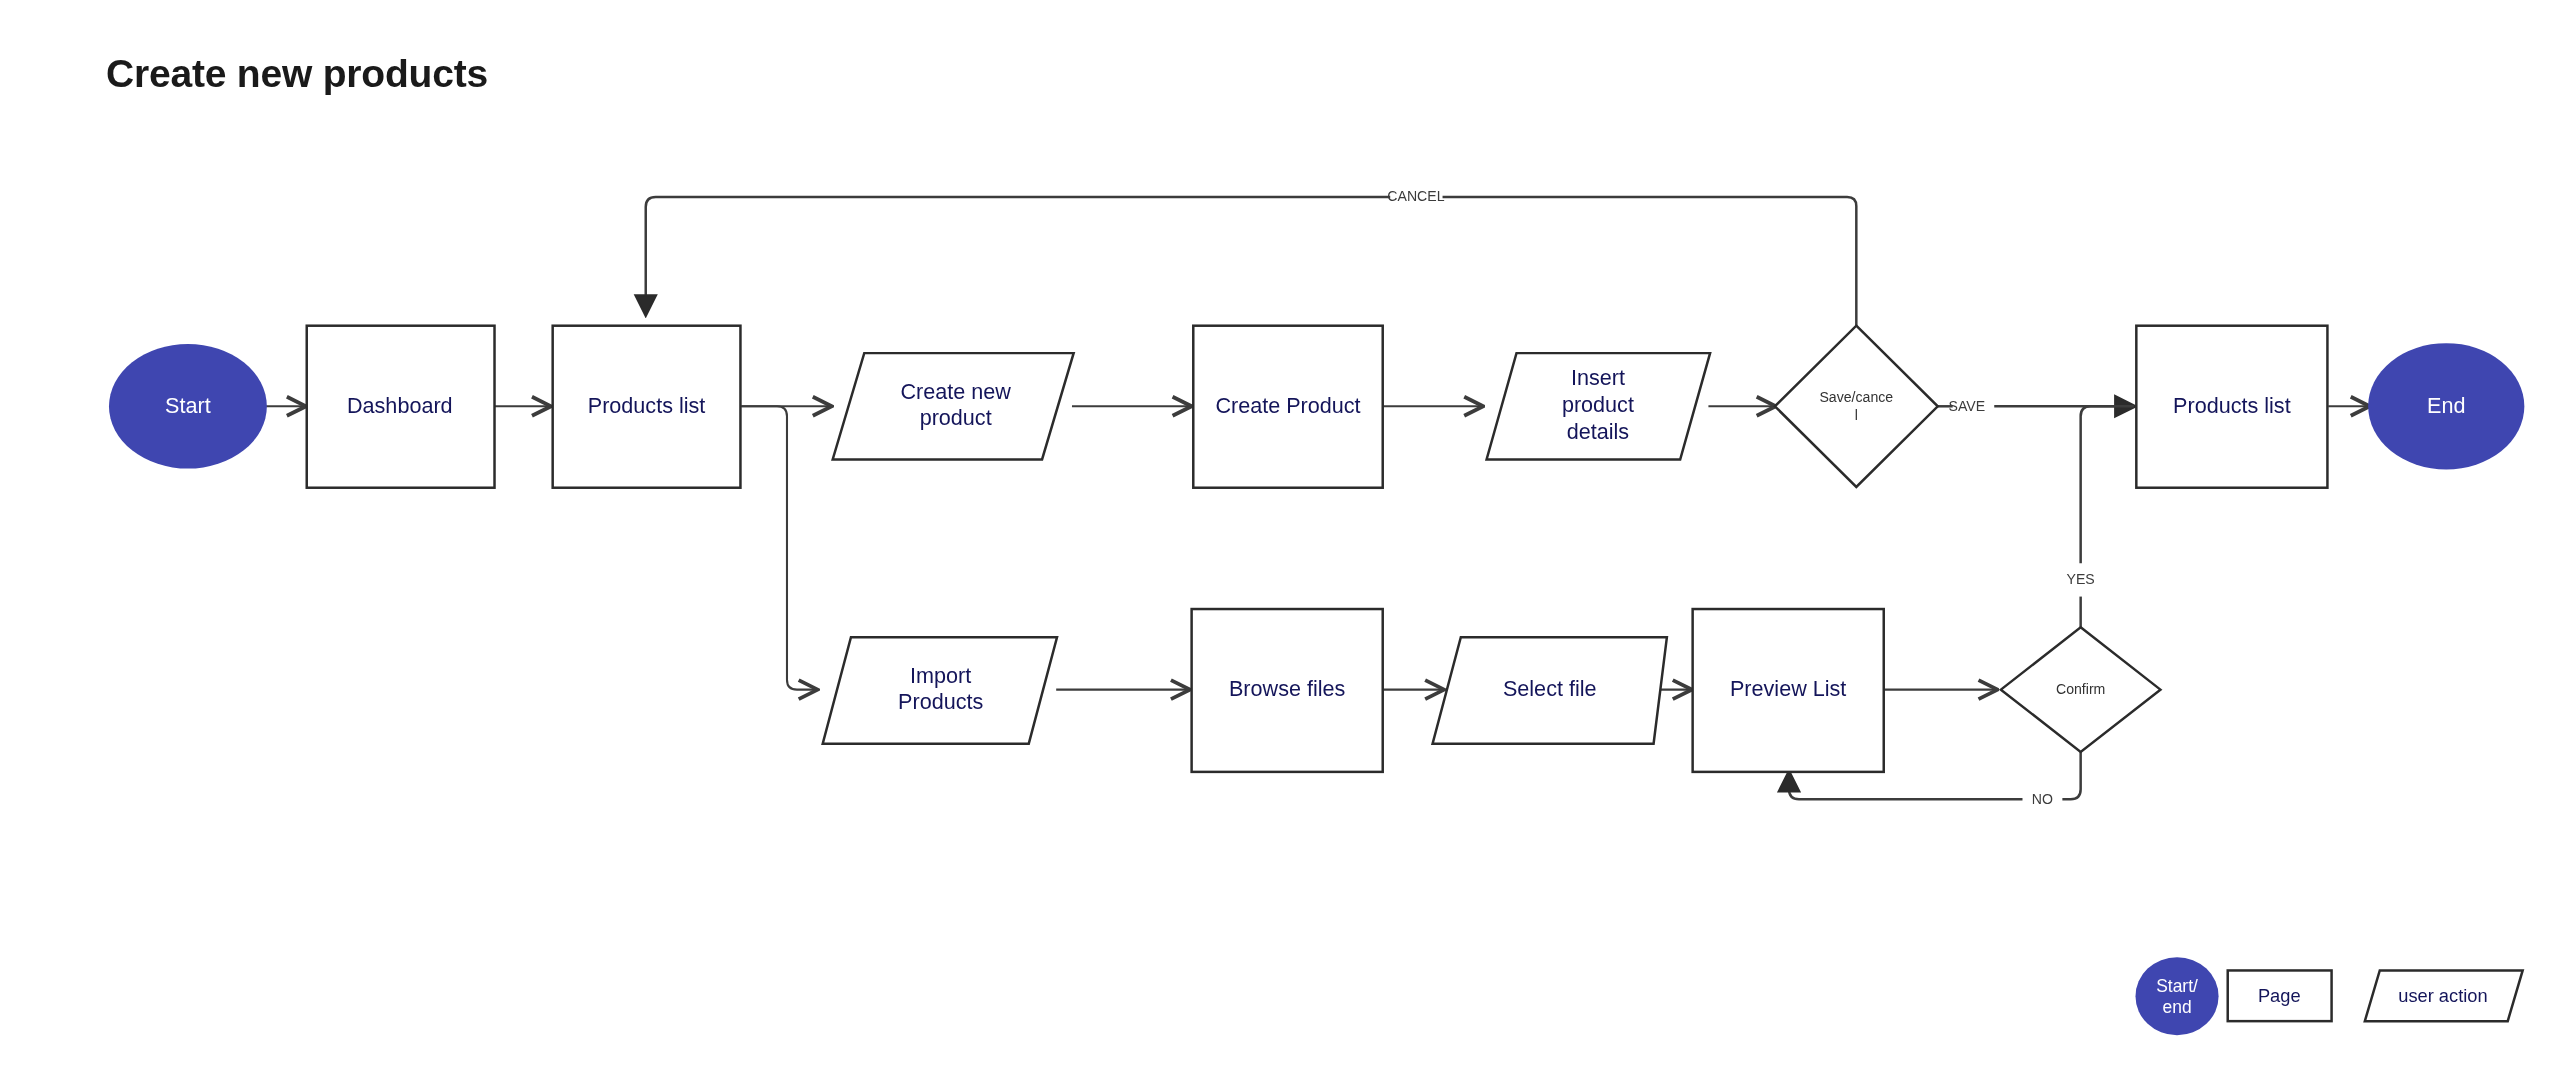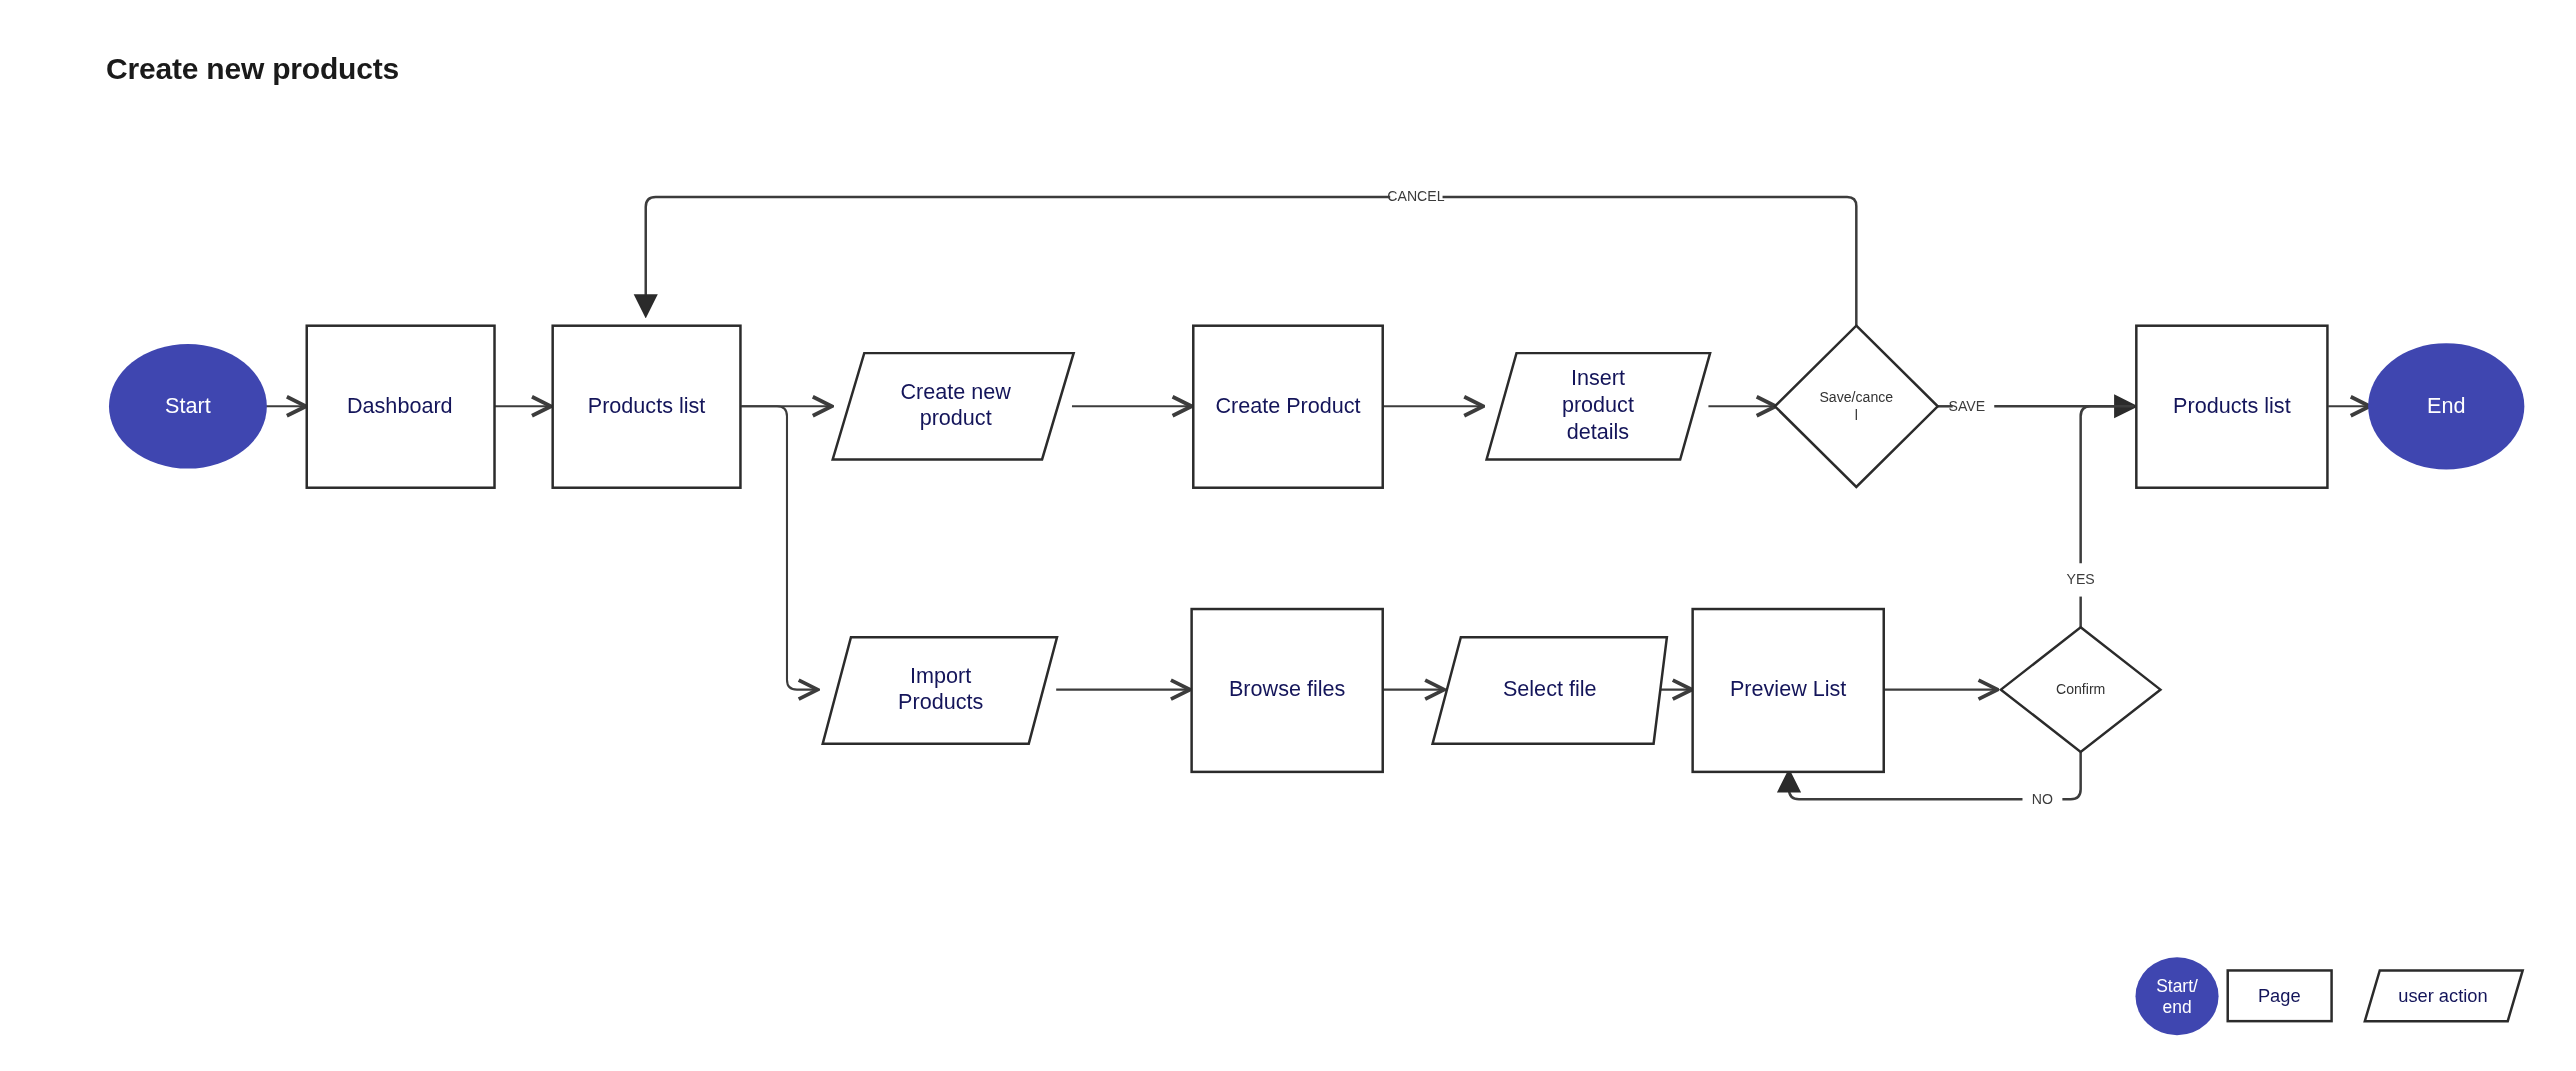--- a/index.html
+++ b/index.html
@@ -16,21 +16,21 @@
   #canvas {
     position: relative;
     width: 2576px;
     height: 1071px;
     background: #ffffff;
   }
   #page-title {
     position: absolute;
     left: 106px;
     top: 52px;
-    font-size: 30px;
+    font-size: 39px;
     font-weight: bold;
     color: #1a1a1a;
     letter-spacing: -0.2px;
     white-space: nowrap;
   }
   svg#diagram {
     position: absolute;
     left: 0;
     top: 0;
     width: 2576px;

